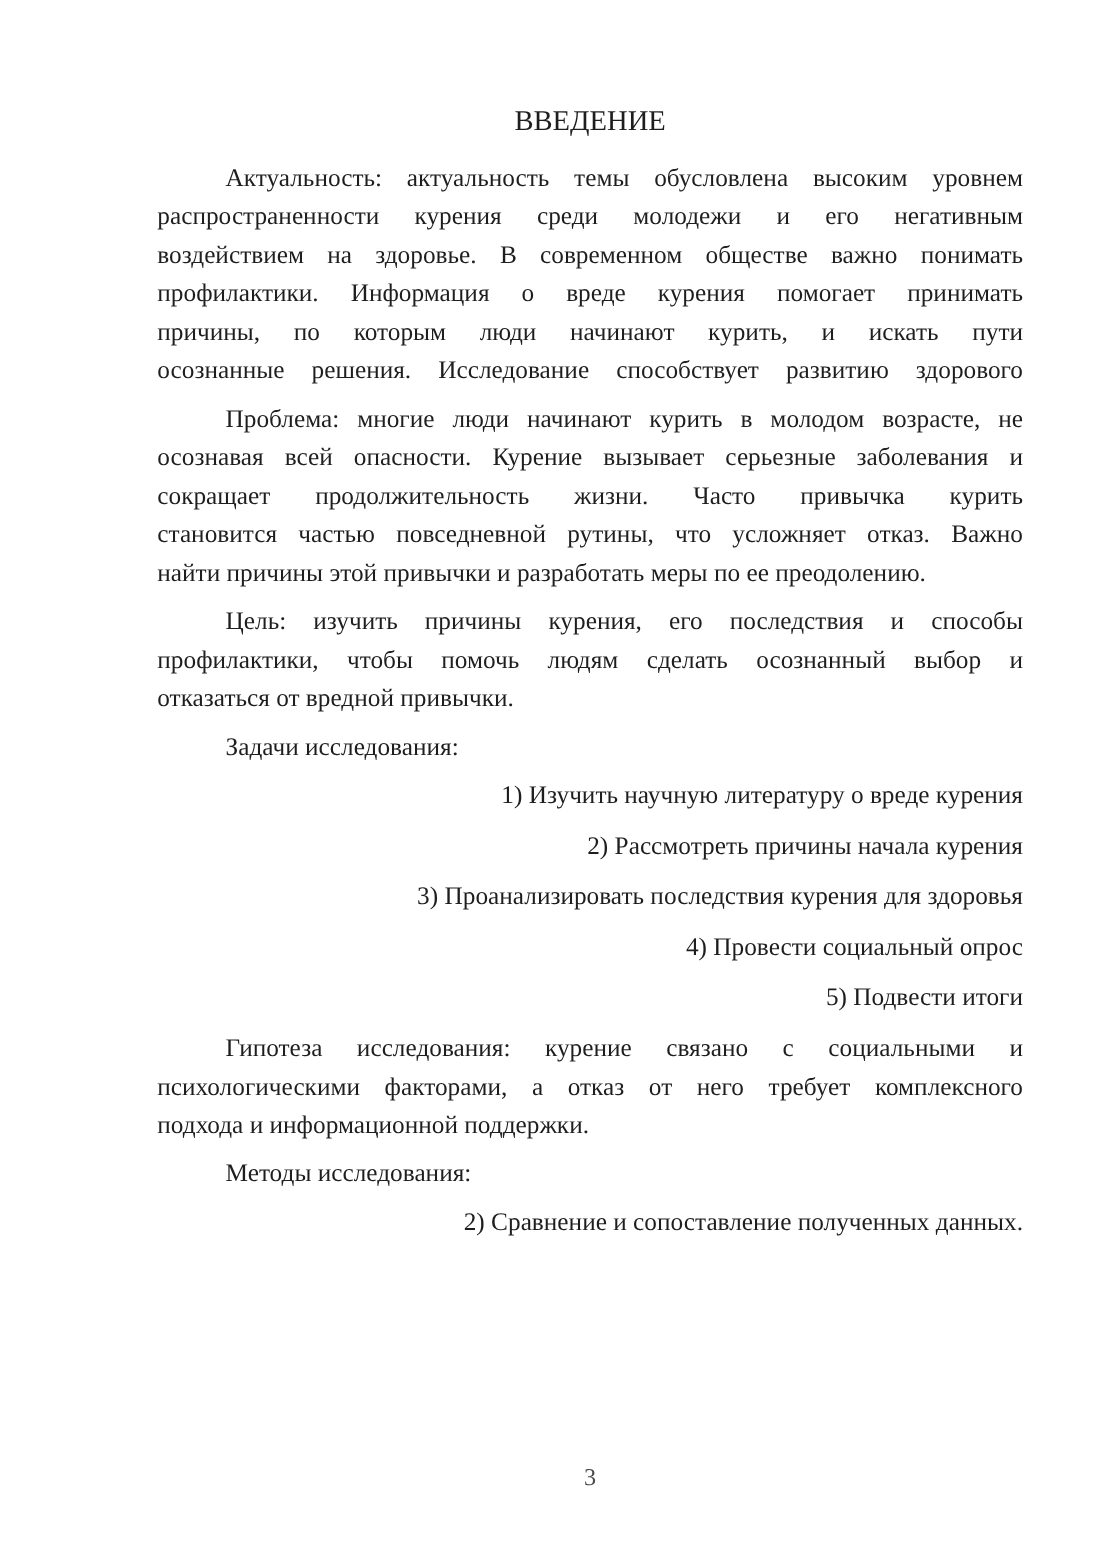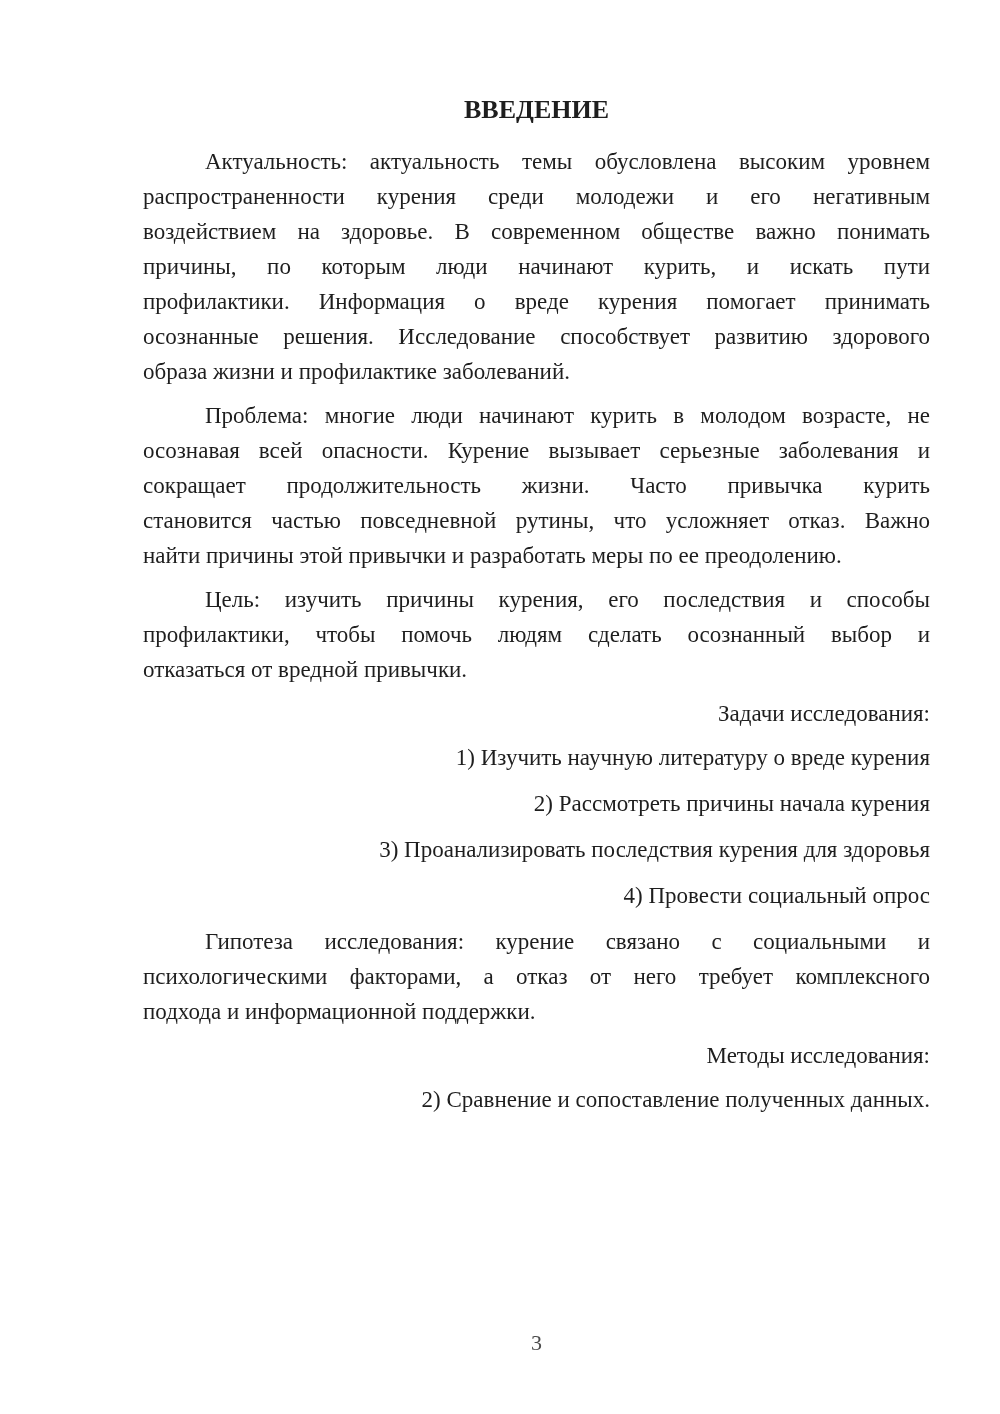--- a/index.html
+++ b/index.html
@@ -15,40 +15,40 @@
     background: #ffffff;
     color: #1e1e1e;
     font-family: "Liberation Serif", "DejaVu Serif", serif;
     font-size: 23px;
     line-height: 35px;
     padding: 92px 70px 0 143px;
     overflow: hidden;
   }
   .doc-title {
     font-size: 26px;
-    font-weight: bold;
+    font-weight: normal;
     text-align: center;
     margin: 0 0 17px 0;
     line-height: 35px;
   }
   .par { margin: 0 0 9px 0; }
   
   .jl {
     text-align: justify;
     text-align-last: justify;
   }
   
   .ll { text-align: left; }
   
   .first { text-indent: 62px; }
   
   .single {
     text-indent: 62px;
     margin: 0 0 9px 0;
-    text-align: right;
+    text-align: left;
   }
   
   .item {
     padding-left: 34px;
     margin: 0 0 11px 0;
     text-align: right;
   }
   .page-number {
     position: absolute;
     bottom: 54px;
@@ -64,24 +64,23 @@
 <body>
 
 <div class="page">
 
   <h1 class="doc-title">ВВЕДЕНИЕ</h1>
 
   <div class="par">
     <div class="jl first">Актуальность: актуальность темы обусловлена высоким уровнем</div>
     <div class="jl">распространенности курения среди молодежи и его негативным</div>
     <div class="jl">воздействием на здоровье. В современном обществе важно понимать</div>
+    <div class="jl">профилактики. Информация о вреде курения помогает принимать</div>
     <div class="jl">причины, по которым люди начинают курить, и искать пути</div>
-    <div class="jl">профилактики. Информация о вреде курения помогает принимать</div>
     <div class="jl">осознанные решения. Исследование способствует развитию здорового</div>
-    <div class="ll">образа жизни и профилактике заболеваний.</div>
   </div>
 
   <div class="par">
     <div class="jl first">Проблема: многие люди начинают курить в молодом возрасте, не</div>
     <div class="jl">осознавая всей опасности. Курение вызывает серьезные заболевания и</div>
     <div class="jl">сокращает продолжительность жизни. Часто привычка курить</div>
     <div class="jl">становится частью повседневной рутины, что усложняет отказ. Важно</div>
     <div class="ll">найти причины этой привычки и разработать меры по ее преодолению.</div>
   </div>
 
@@ -90,20 +89,21 @@
     <div class="jl">профилактики, чтобы помочь людям сделать осознанный выбор и</div>
     <div class="ll">отказаться от вредной привычки.</div>
   </div>
 
   <div class="single">Задачи исследования:</div>
 
   <div class="item">1) Изучить научную литературу о вреде курения</div>
   <div class="item">2) Рассмотреть причины начала курения</div>
   <div class="item">3) Проанализировать последствия курения для здоровья</div>
   <div class="item">4) Провести социальный опрос</div>
+  <div class="item">5) Подвести итоги</div>
 
 
 
   <div class="par">
     <div class="jl first">Гипотеза исследования: курение связано с социальными и</div>
     <div class="jl">психологическими факторами, а отказ от него требует комплексного</div>
     <div class="ll">подхода и информационной поддержки.</div>
   </div>
 
   <div class="single">Методы исследования:</div>

